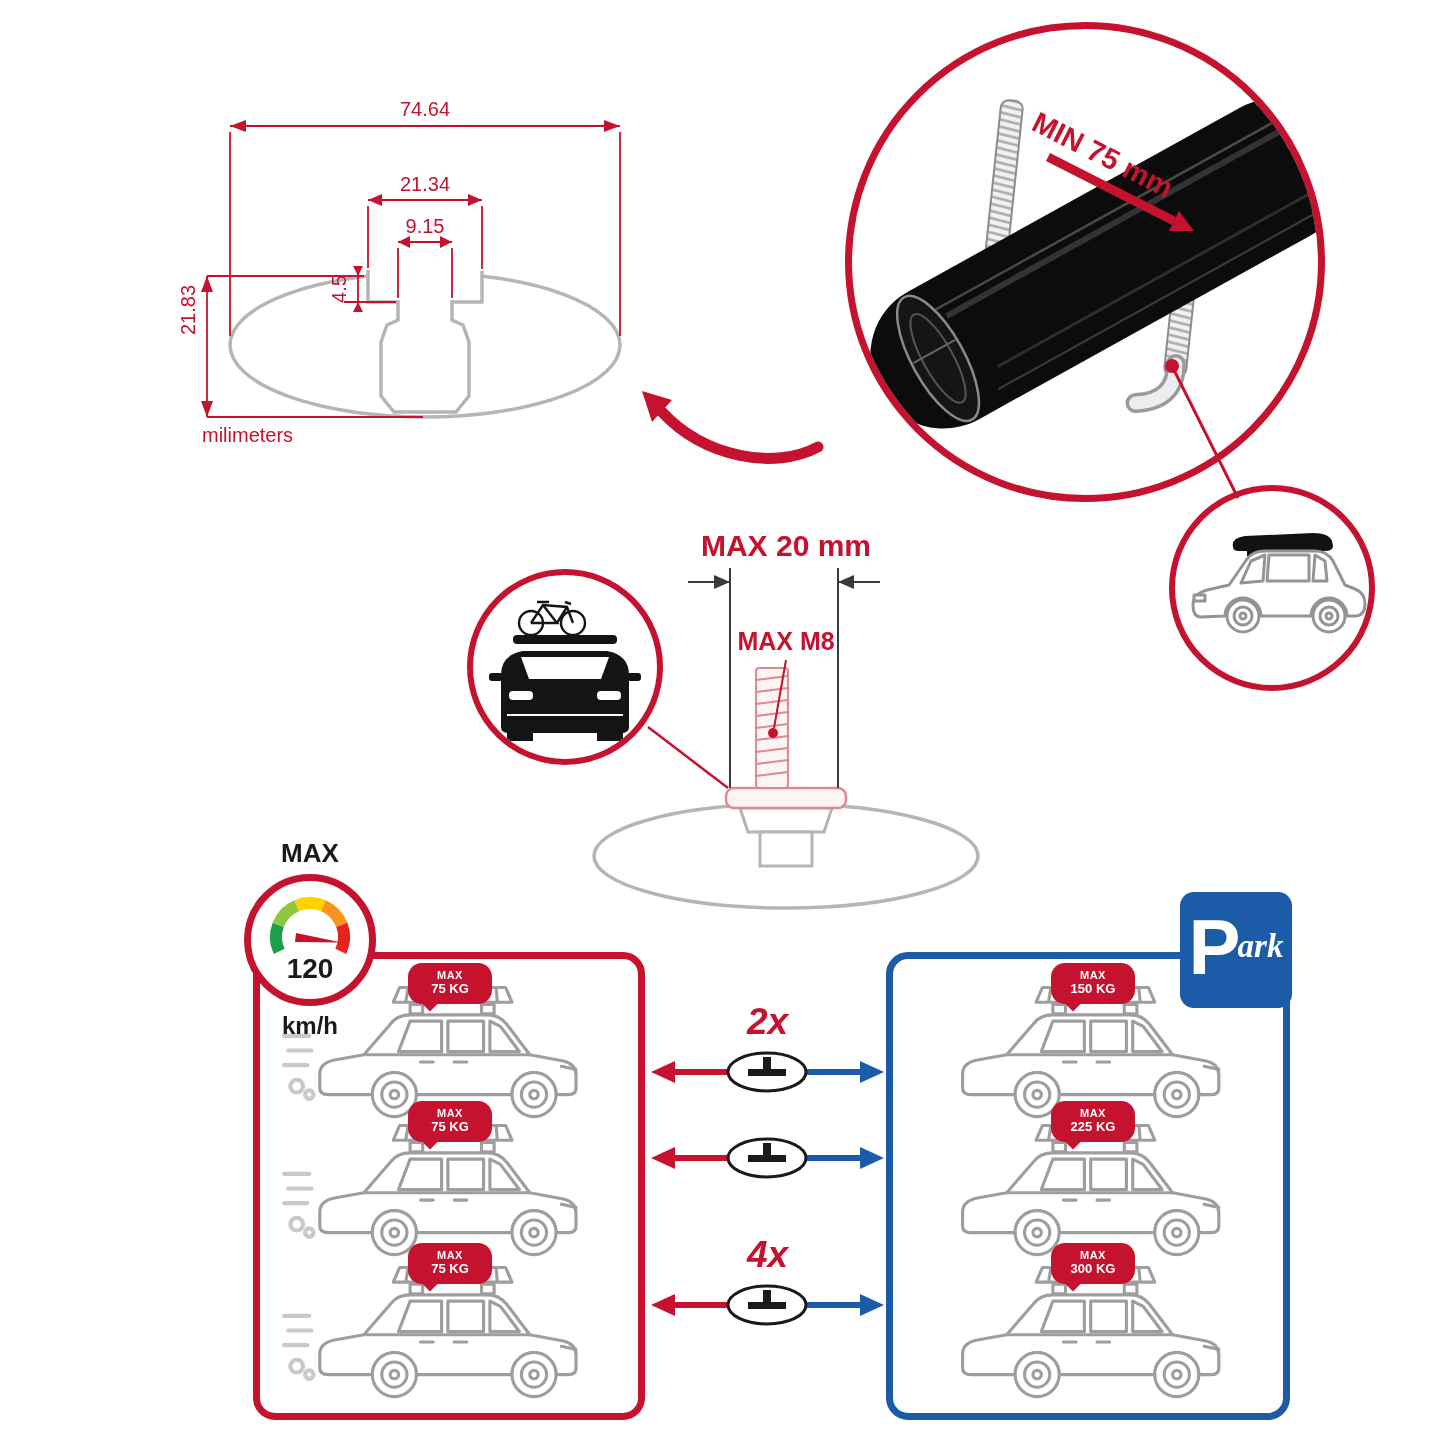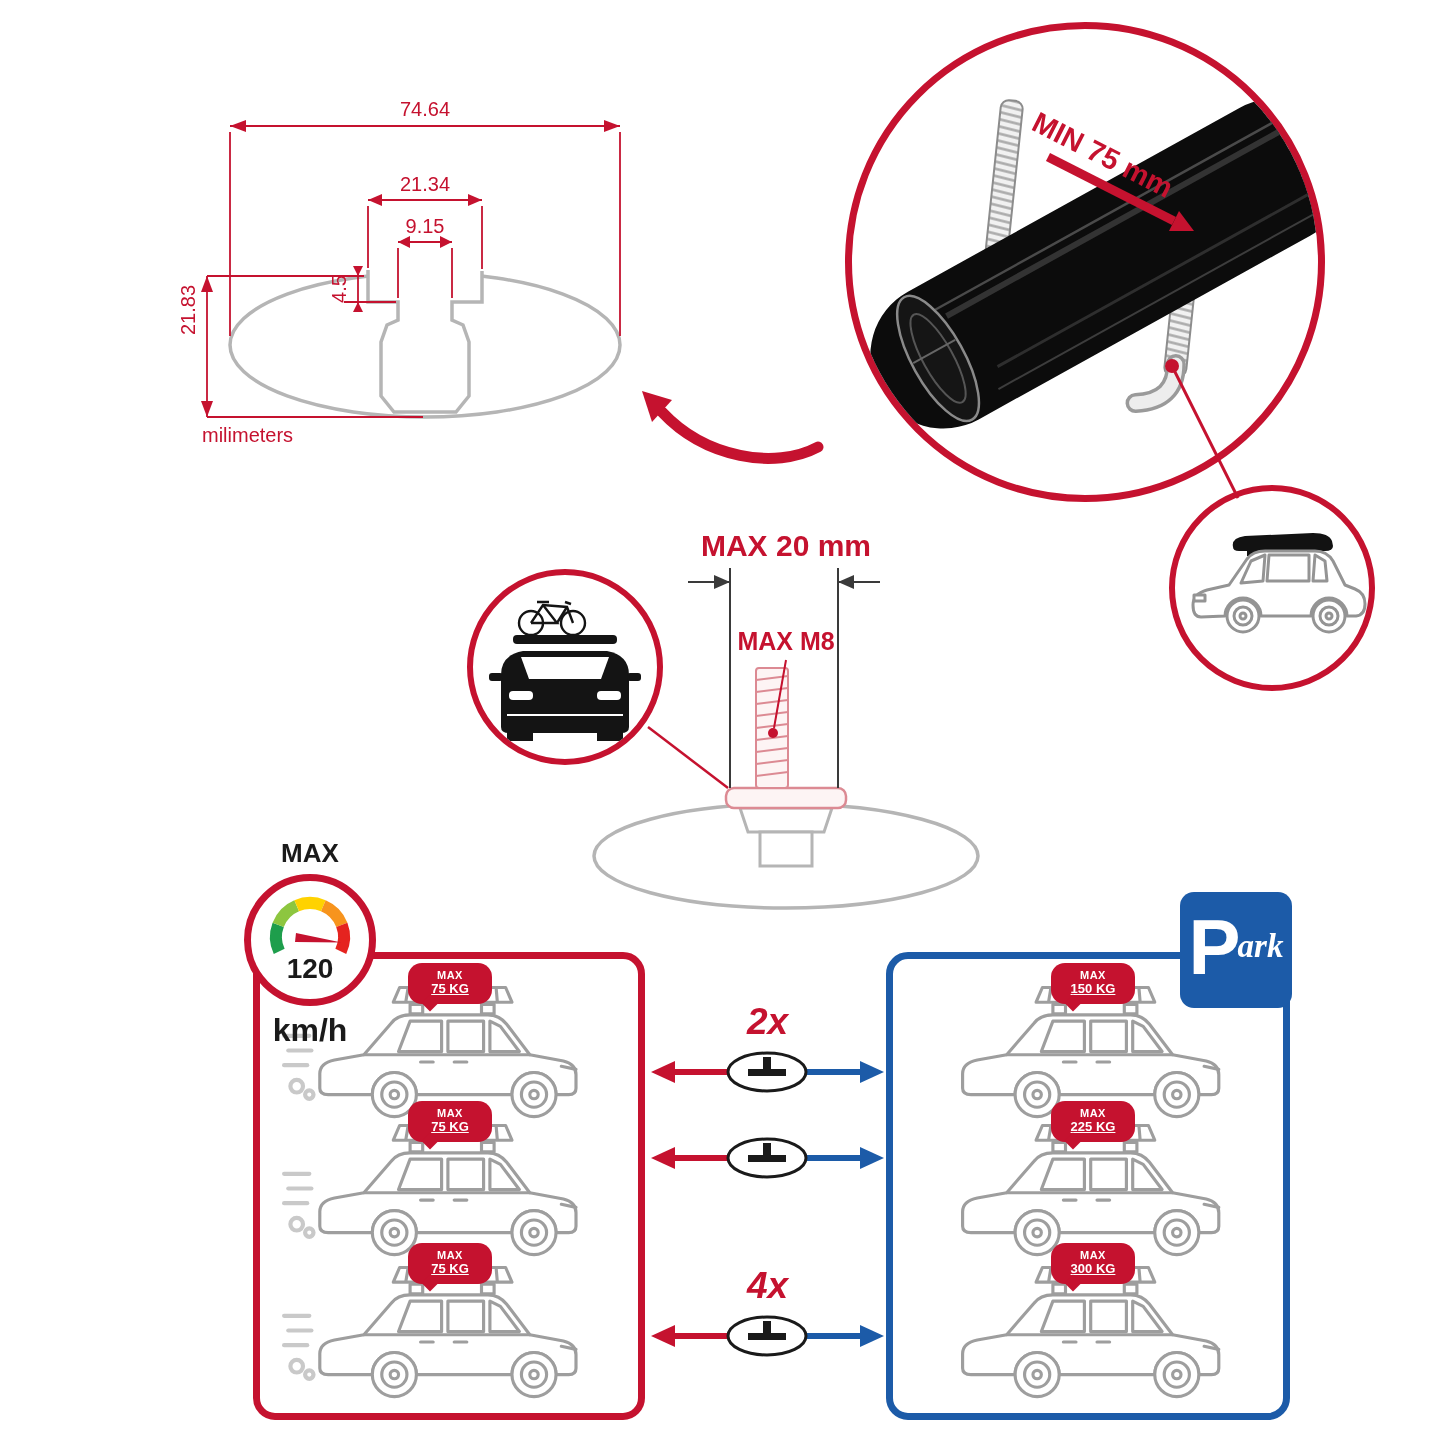--- a/index.html
+++ b/index.html
@@ -24,21 +24,21 @@
   .row{position:absolute;z-index:2;}
   .tag{
     position:absolute;width:84px;background:var(--red);color:#fff;border-radius:14px;
     text-align:center;padding:6px 0 7px;line-height:1.15;z-index:3;
   }
   .tag::after{
     content:"";position:absolute;left:16px;bottom:-5px;width:12px;height:12px;
     background:var(--red);transform:rotate(45deg);
   }
   .tag .t1{font-size:11px;font-weight:700;letter-spacing:.5px;}
-  .tag .t2{font-size:13px;font-weight:700;text-decoration:underline;}
+  .tag .t2{font-size:13px;font-weight:700;}
   .mult-row{position:absolute;z-index:3;width:245px;text-align:center;font-style:italic;}
   .mult{font-size:37px;font-weight:700;color:var(--red);height:44px;line-height:44px;}
   .speed-label{position:absolute;width:132px;text-align:center;font-weight:700;color:var(--ink);z-index:6;}
   #speedo{z-index:6;}
   .park{
     position:absolute;left:1180px;top:892px;width:112px;height:116px;background:var(--blue);
     border-radius:14px;color:#fff;display:flex;justify-content:center;z-index:6;
   }
   .park .p{font-size:78px;font-weight:700;line-height:1;margin-top:16px;}
   .park .ark{font-family:"Liberation Serif",serif;font-style:italic;font-size:33px;font-weight:700;margin-top:36px;margin-left:-3px;}
@@ -256,21 +256,21 @@
     <svg width="118" height="118" viewBox="0 0 118 118">
       <path d="M28.2,70.4 A34,34 0 0 1 27.2,43.8" fill="none" stroke="#1e9e4c" stroke-width="12"></path>
       <path d="M27.2,43.8 A34,34 0 0 1 45.7,24.7" fill="none" stroke="#8dc63f" stroke-width="12"></path>
       <path d="M45.7,24.7 A34,34 0 0 1 72.3,24.7" fill="none" stroke="#ffd200" stroke-width="12"></path>
       <path d="M72.3,24.7 A34,34 0 0 1 90.8,43.8" fill="none" stroke="#f7941d" stroke-width="12"></path>
       <path d="M90.8,43.8 A34,34 0 0 1 89.8,70.4" fill="none" stroke="#e5231f" stroke-width="12"></path>
       <polygon points="90.5,61.6 45,52 44,61" fill="#c5122f"></polygon>
       <text x="59" y="97" text-anchor="middle" font-size="28" font-weight="700" fill="#1a1a1a">120</text>
     </svg>
   </div>
-  <div class="speed-label" style="left:244px;top:1012px;font-size:32px">km/h</div>
+  <div class="speed-label" style="left:244px;top:1012px;font-size:24px">km/h</div>
 
   <div class="box red" style="left:253px;top:952px;width:392px;height:468px">
     <div class="row" style="left:22px;top:18px">
       <svg viewBox="0 0 300 140" width="315" height="147">
         <use href="#motion-lines"></use>
           <use href="#wagon" x="14"></use>
       </svg>
       <div class="tag" style="left:126px;top:-14px">
         <div class="t1">MAX</div>
         <div class="t2">75 KG</div>
@@ -349,21 +349,21 @@
     <svg width="245" height="56" viewBox="0 0 245 56">
       <line x1="26" y1="28" x2="84" y2="28" stroke="#c5122f" stroke-width="6"></line>
       <polygon points="6,28 30,17 30,39" fill="#c5122f"></polygon>
       <line x1="161" y1="28" x2="219" y2="28" stroke="#1c5ba8" stroke-width="6"></line>
       <polygon points="239,28 215,17 215,39" fill="#1c5ba8"></polygon>
       <ellipse cx="122" cy="28" rx="39" ry="19" fill="#fff" stroke="#1a1a1a" stroke-width="3"></ellipse>
       <rect x="118" y="13" width="8" height="15" fill="#1a1a1a"></rect>
       <rect x="103" y="25" width="38" height="7" fill="#1a1a1a"></rect>
     </svg>
   </div>
-  <div class="mult-row" style="left:645px;top:1264px">
+  <div class="mult-row" style="left:645px;top:1233px">
     <div class="mult">4x</div>
     <svg width="245" height="56" viewBox="0 0 245 56">
       <line x1="26" y1="28" x2="84" y2="28" stroke="#c5122f" stroke-width="6"></line>
       <polygon points="6,28 30,17 30,39" fill="#c5122f"></polygon>
       <line x1="161" y1="28" x2="219" y2="28" stroke="#1c5ba8" stroke-width="6"></line>
       <polygon points="239,28 215,17 215,39" fill="#1c5ba8"></polygon>
       <ellipse cx="122" cy="28" rx="39" ry="19" fill="#fff" stroke="#1a1a1a" stroke-width="3"></ellipse>
       <rect x="118" y="13" width="8" height="15" fill="#1a1a1a"></rect>
       <rect x="103" y="25" width="38" height="7" fill="#1a1a1a"></rect>
     </svg>

